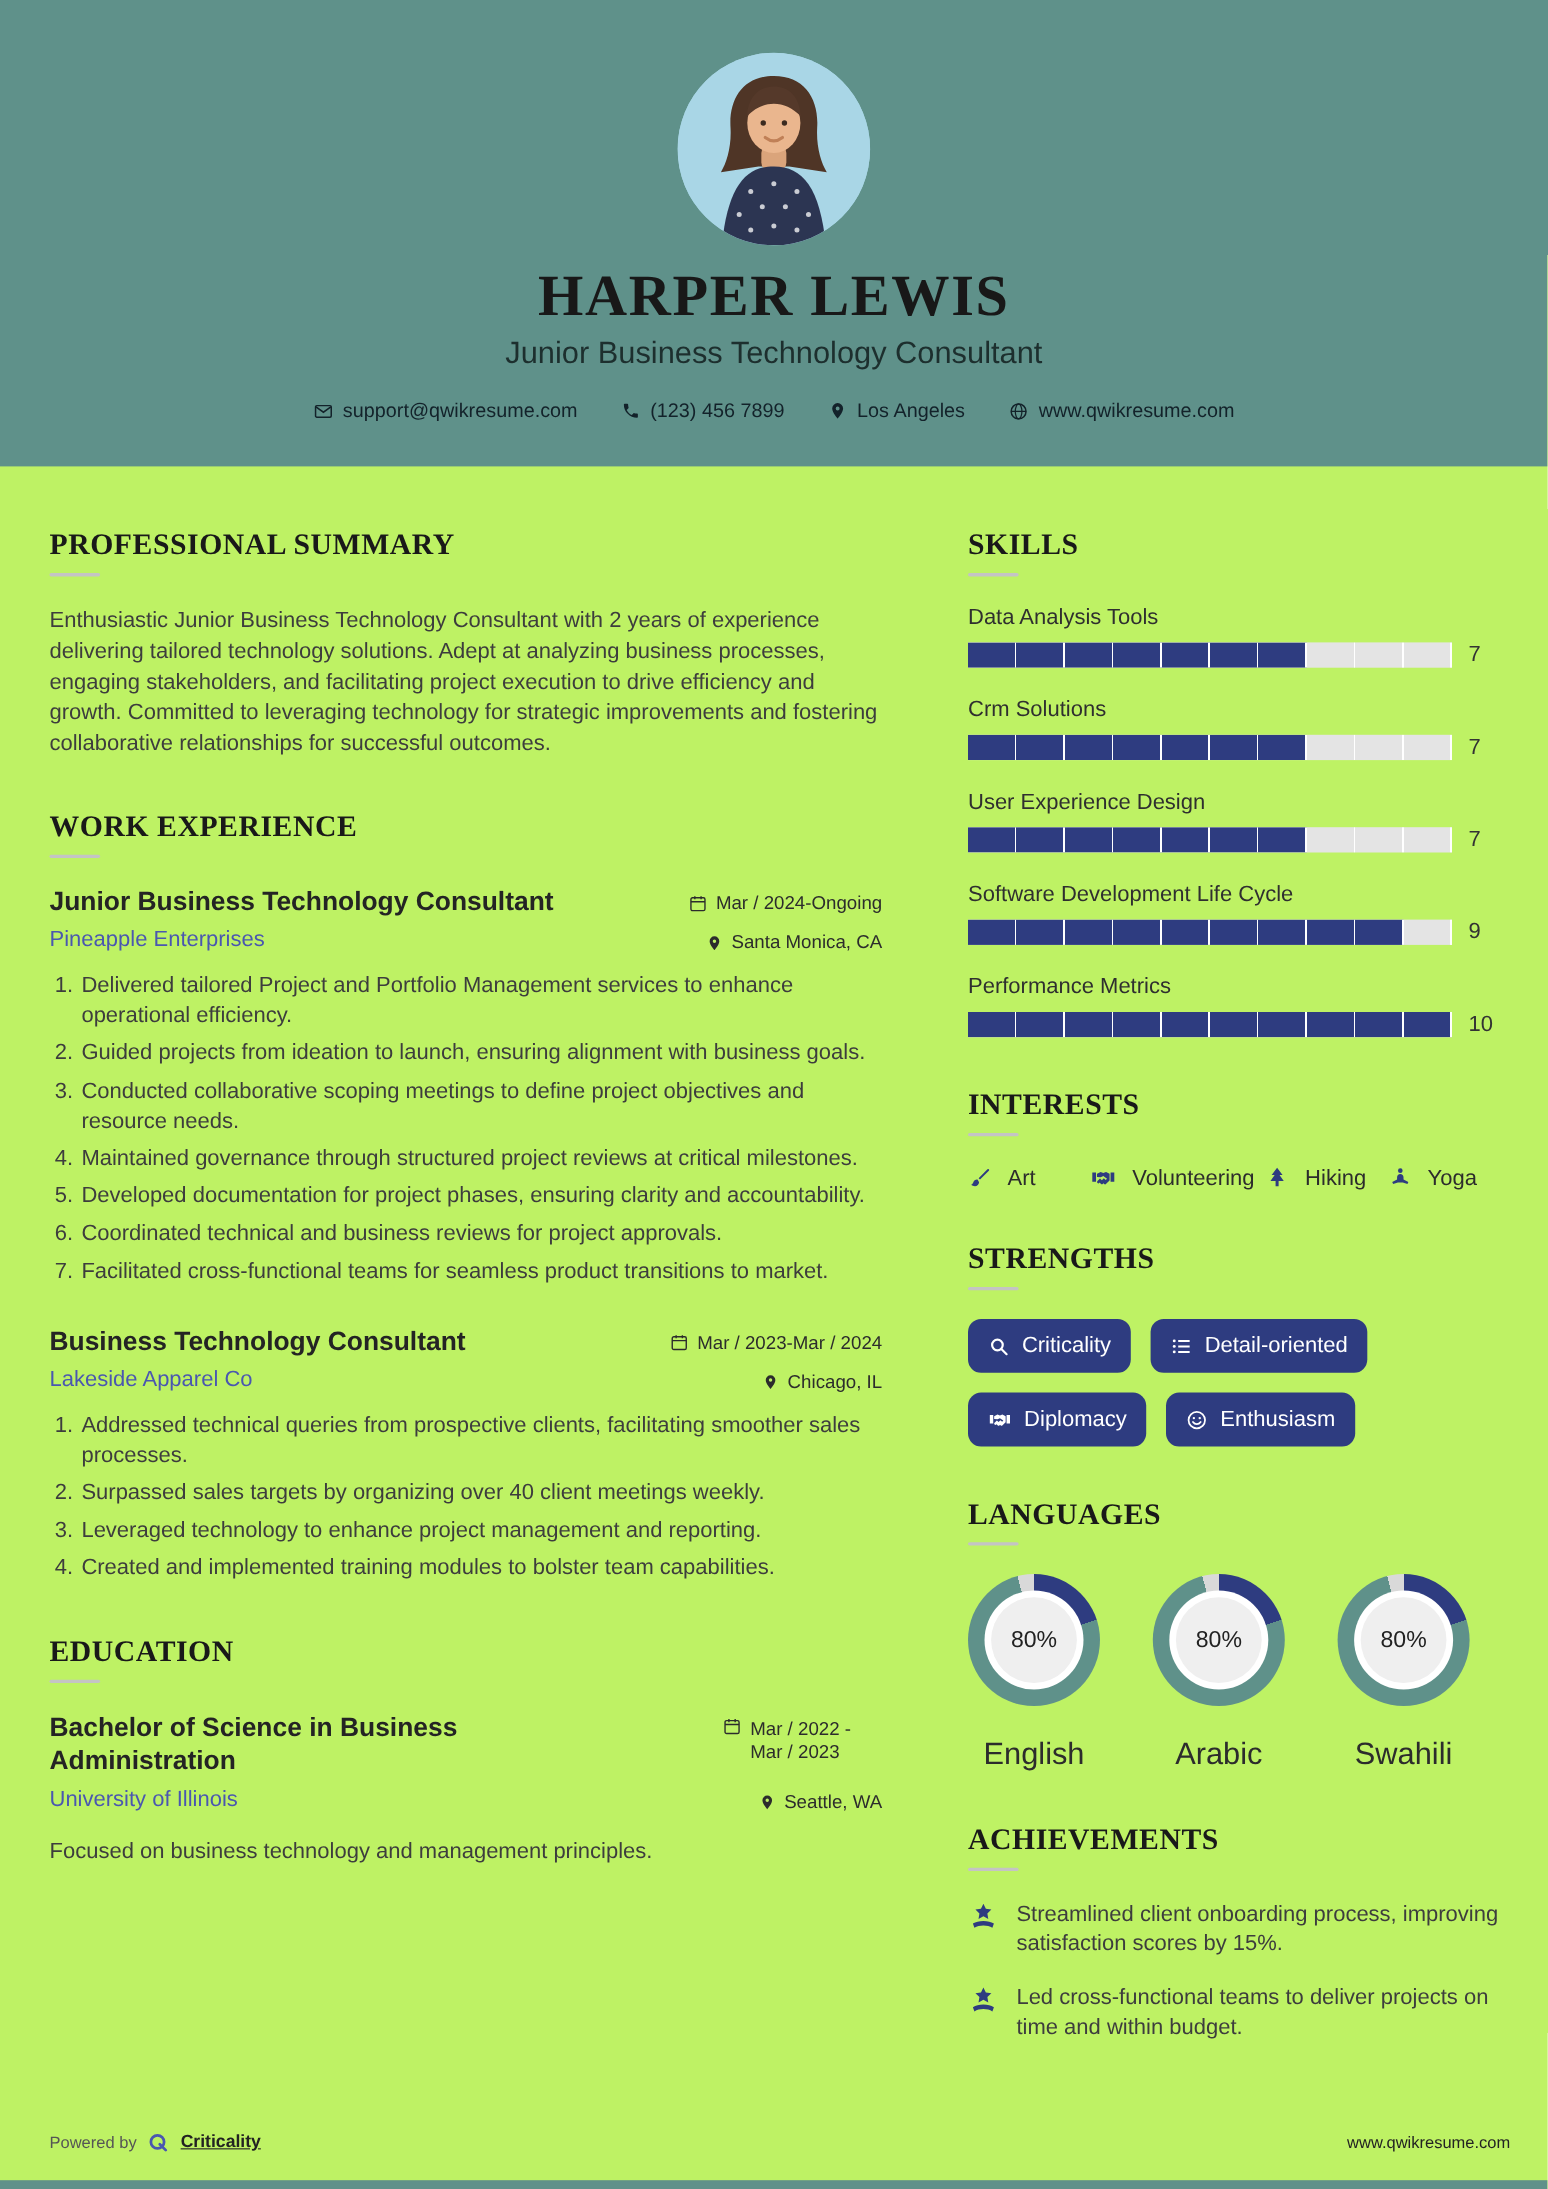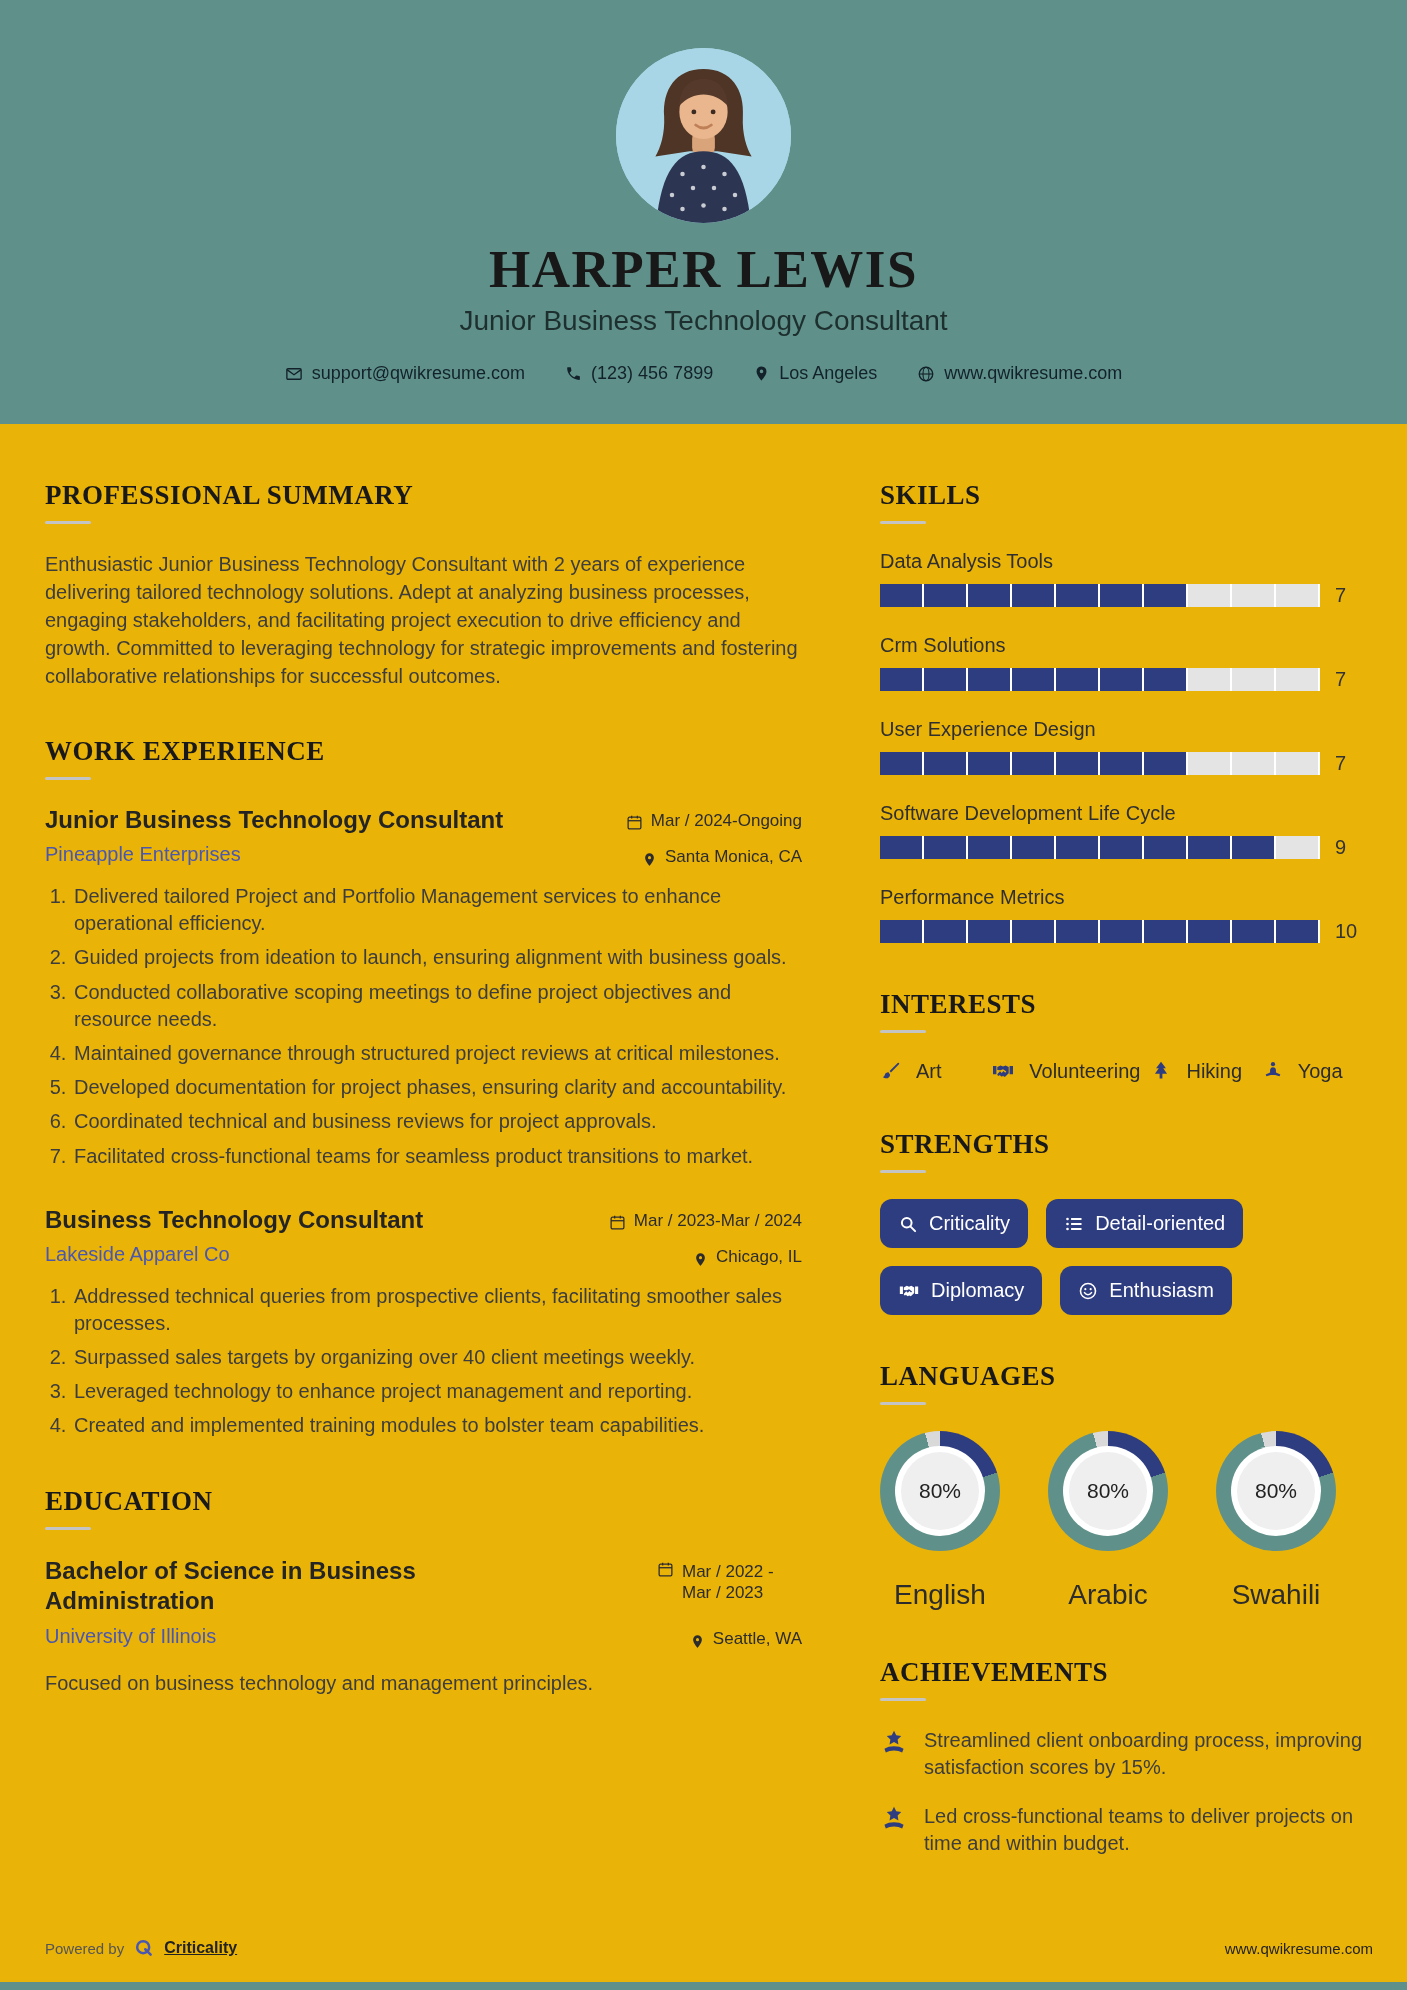--- a/index.html
+++ b/index.html
@@ -1,17 +1,17 @@
 <!DOCTYPE html>
 <html><head>
 <meta charset="utf-8">
 <style>
   *{box-sizing:border-box}
   body{margin:0;background:#ffffff}
-  .page{width:1407px;height:1990px;position:relative;overflow:hidden;background:#eab308;
+  .page{width:1407px;height:1990px;position:relative;overflow:hidden;background:#bef264;
         font-family:"Liberation Sans","DejaVu Sans",sans-serif;color:#333}
 
   
   .hdr{background:#5f918a;text-align:center;padding:48px 20px 40px}
   .photo{width:175px;height:175px;border-radius:50%;margin:0 auto;overflow:hidden;background:#a9d6e6}
   .photo svg{display:block;width:100%;height:100%}
   .hdr h1{margin:16px 0 0;font-family:"Liberation Serif","DejaVu Serif",serif;font-size:53px;
           font-weight:700;color:#181818;letter-spacing:1.5px}
   .hdr-title{margin-top:6px;font-size:28px;color:#1d2f2e}
   .contact{margin-top:26px;display:flex;justify-content:center;align-items:center;gap:40px;
@@ -25,21 +25,21 @@
   .section{margin-bottom:46px}
   h2.sec{margin:0 0 26px;font-family:"Liberation Serif","DejaVu Serif",serif;font-size:27px;
          font-weight:700;color:#191919;letter-spacing:.5px}
   h2.sec::after{content:"";display:block;width:46px;height:3px;background:#c4c4c4;margin-top:10px;border-radius:2px}
   .body-text{margin:0;font-size:20px;line-height:1.4;color:#3d3d3d}
 
   
   .job{margin-bottom:36px}
   .job-head{display:flex;justify-content:space-between;align-items:flex-start;gap:16px}
   .job-title{margin:0;font-size:24px;font-weight:700;color:#242424}
-  .meta{display:inline-flex;align-items:flex-end;gap:8px;font-size:17px;color:#2c2c2c;flex:none;padding-top:5px}
+  .meta{display:inline-flex;align-items:center;gap:8px;font-size:17px;color:#2c2c2c;flex:none;padding-top:5px}
   .meta .ic{color:#2c2c2c}
   .job-sub{display:flex;justify-content:space-between;align-items:center;margin-top:8px}
   .company{font-size:20px;color:#4a57b0;text-decoration:none;cursor:pointer}
   ol.bullets{margin:16px 0 0;padding-left:27px;font-size:20px;line-height:1.36;color:#3d3d3d}
   ol.bullets li{margin-bottom:7px;padding-left:2px}
   .edu-degree{max-width:440px;line-height:1.25}
   .edu-dates{max-width:145px;align-items:flex-start}
   .edu-dates .dts{line-height:1.25}
   .edu-note{margin-top:20px}
 

